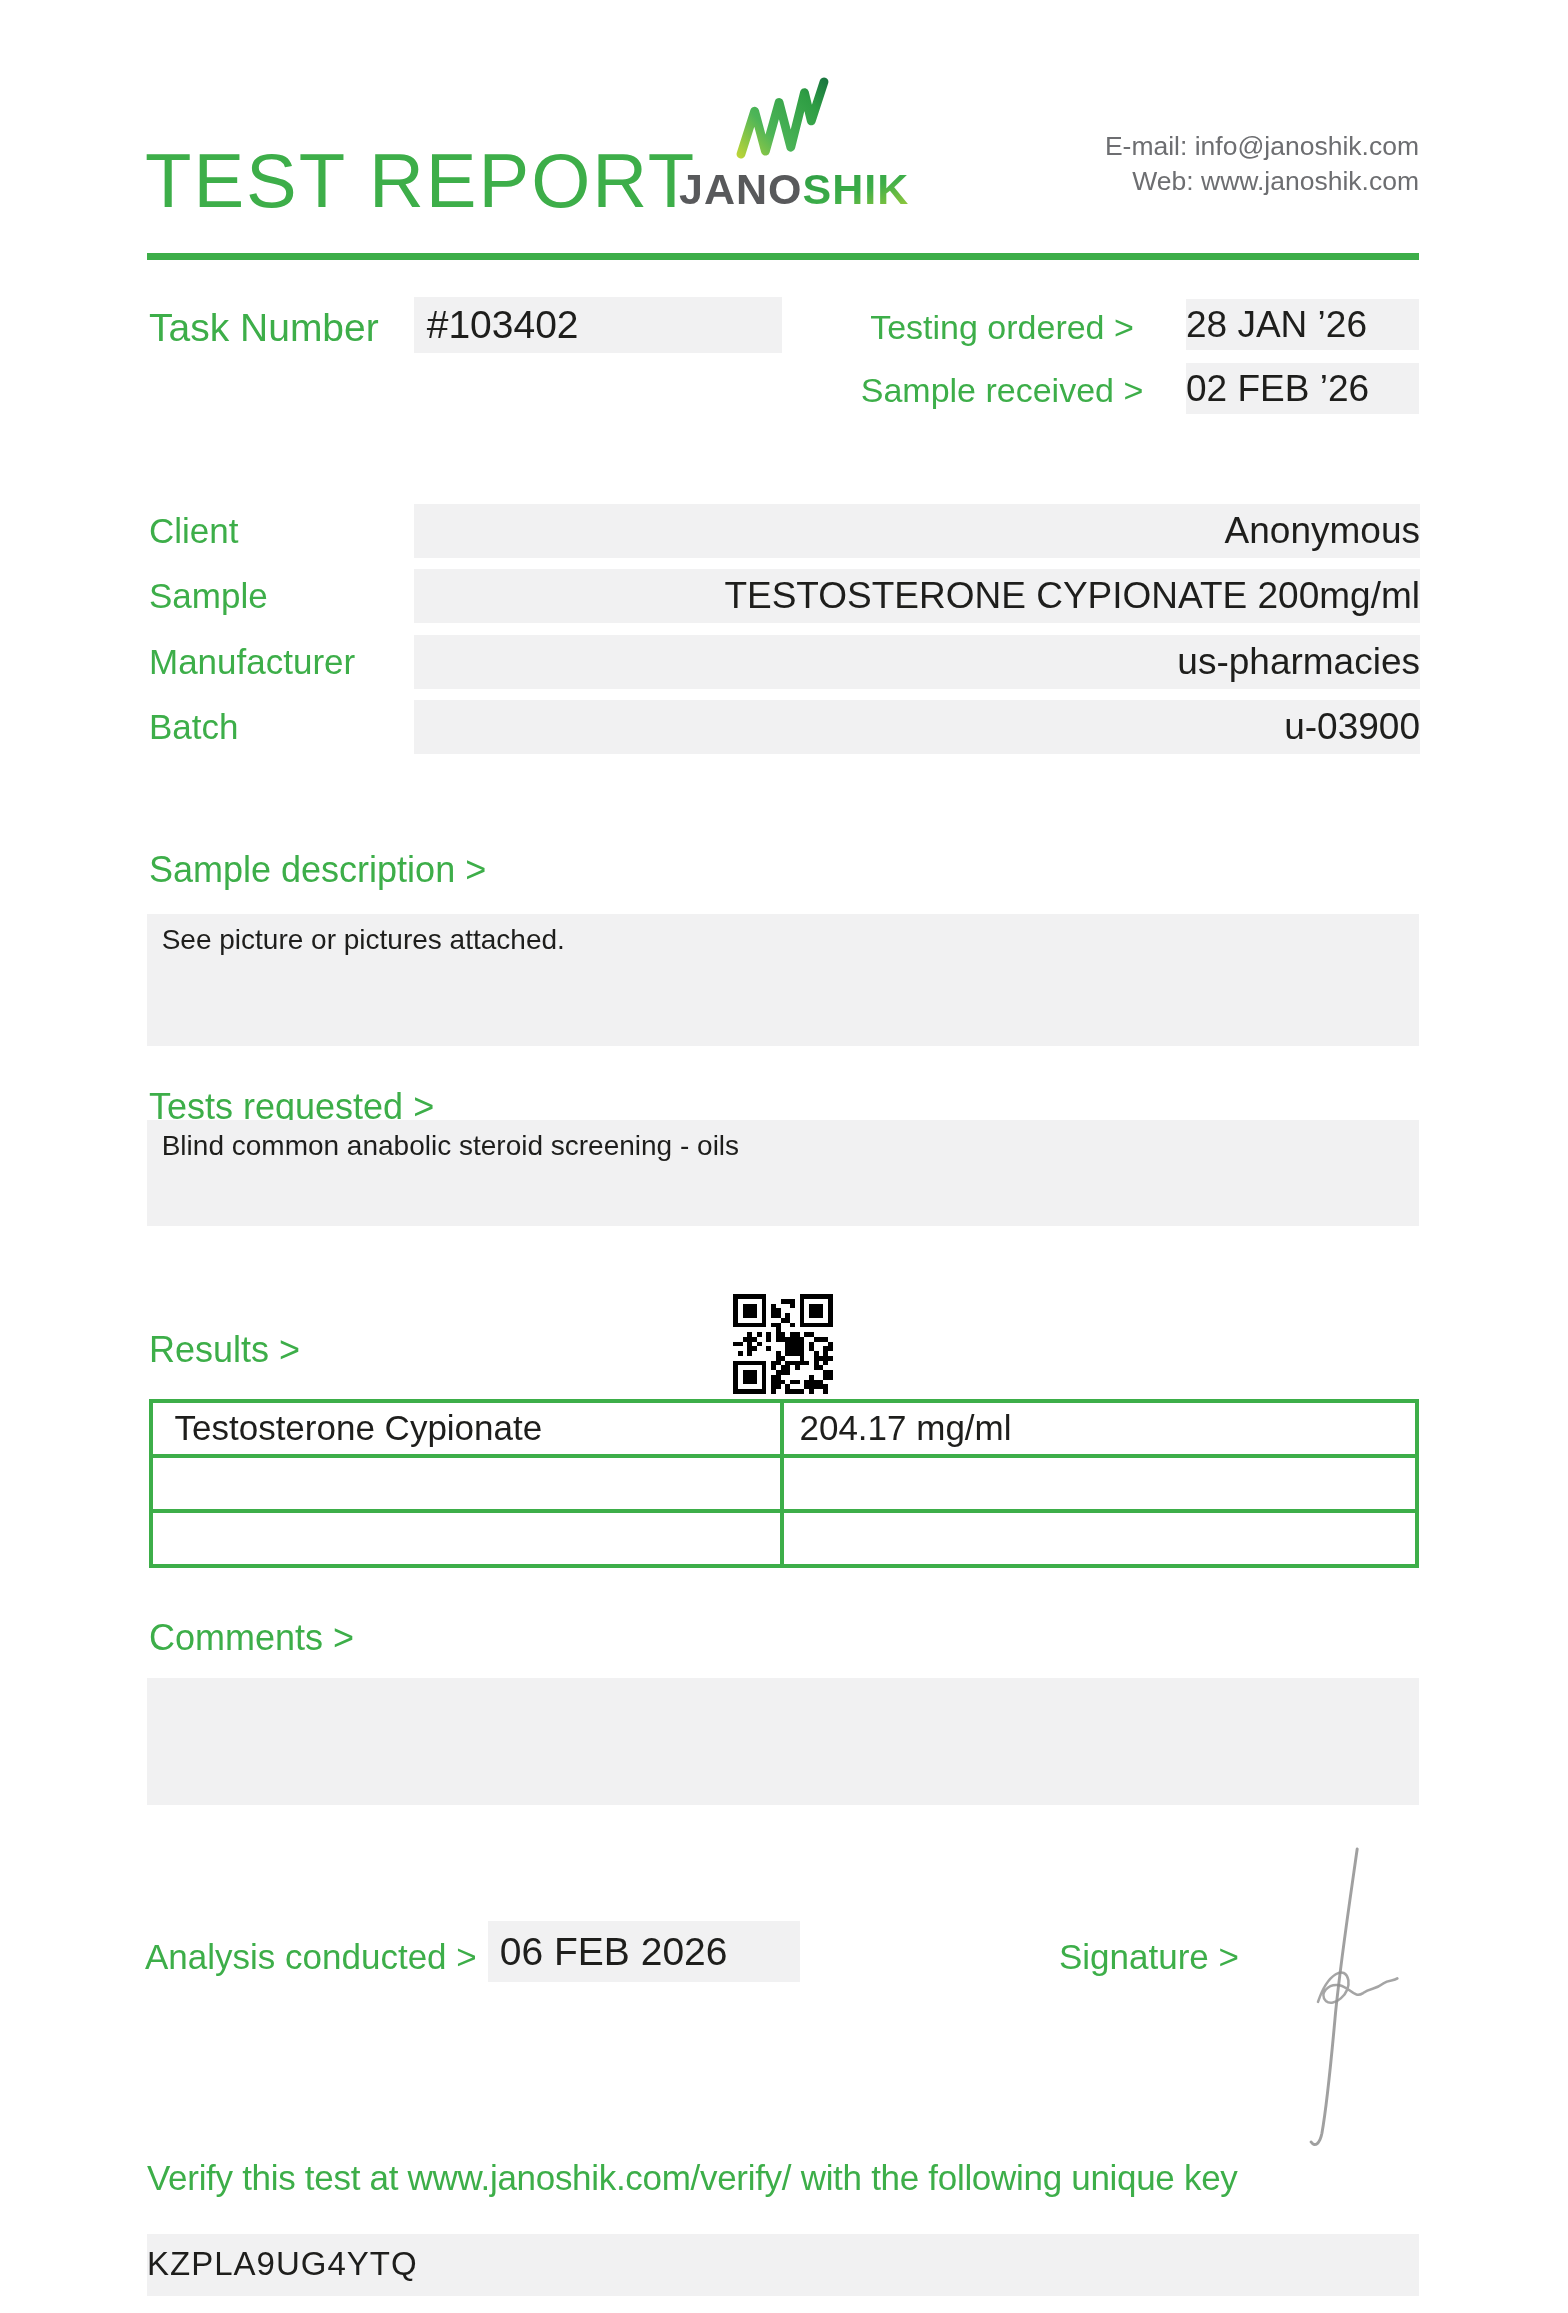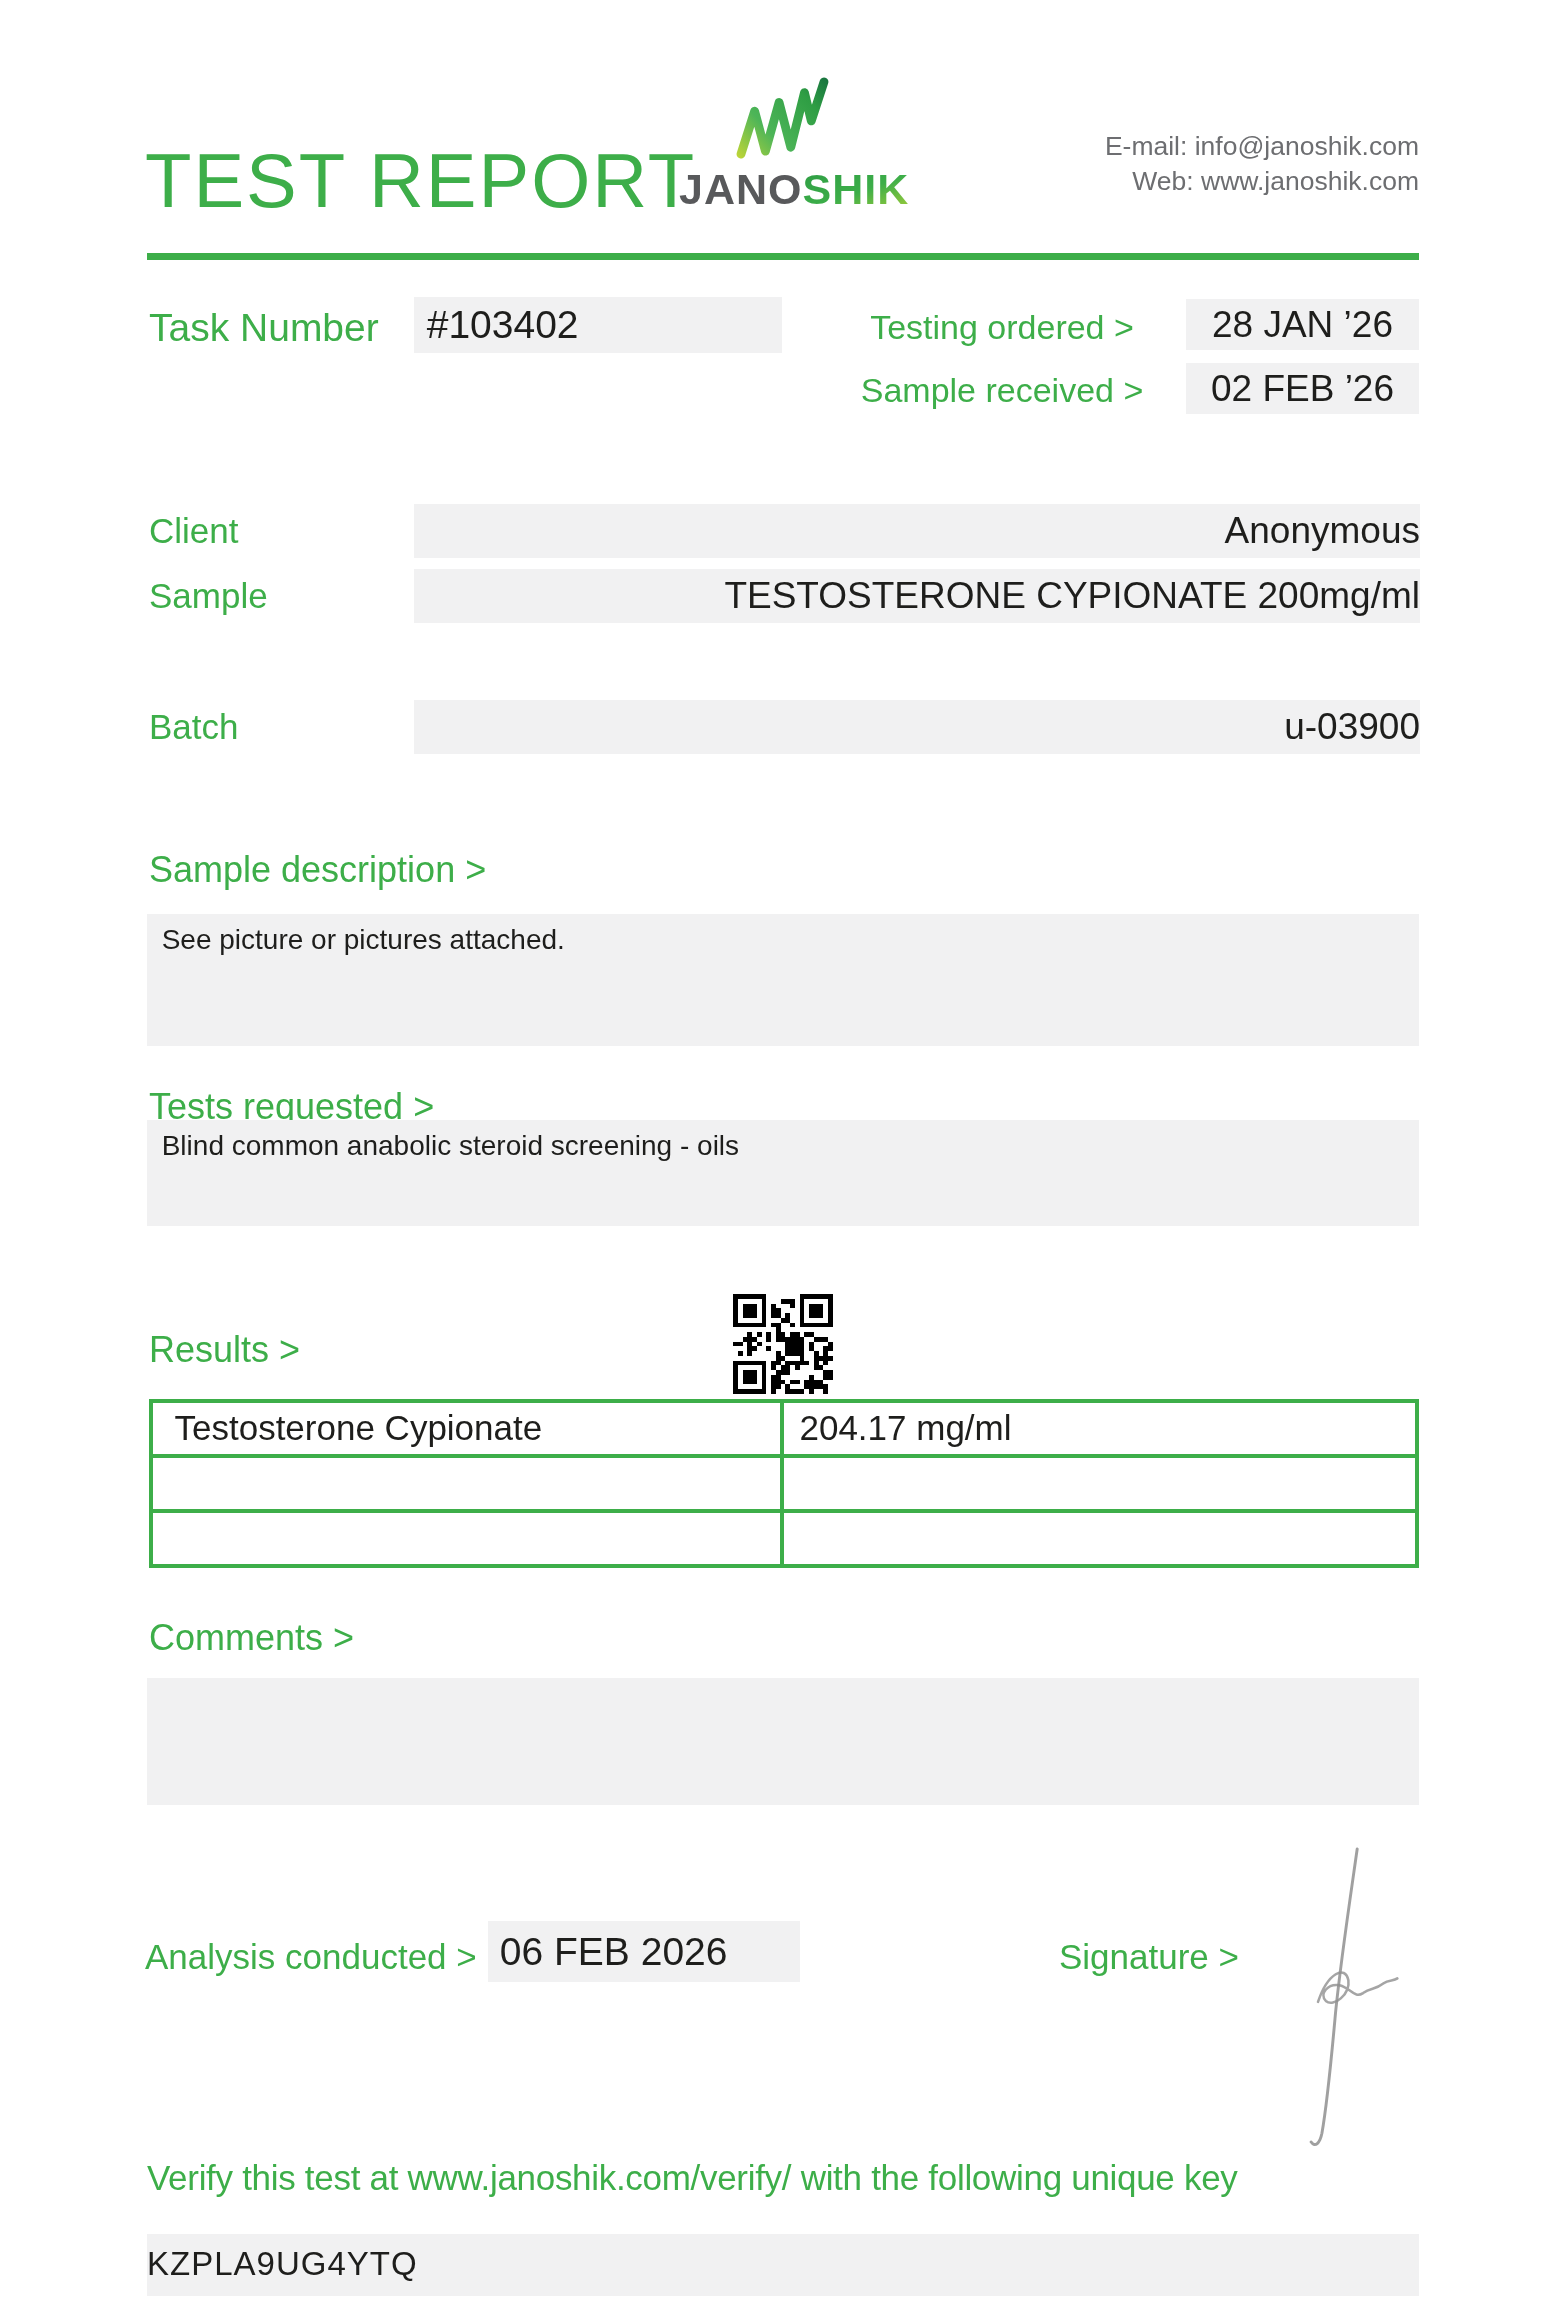--- a/index.html
+++ b/index.html
@@ -20,21 +20,21 @@
   .contact{position:absolute;left:978px;top:129px;width:441px;text-align:right;font-size:26.5px;line-height:35px;color:var(--text-gray);}
   .rule{position:absolute;left:147px;top:253px;width:1272px;height:6.9px;background:var(--green);}
 
   
   .task-label{position:absolute;left:149px;top:306px;font-size:39px;color:var(--green);white-space:nowrap;}
   .task-box{position:absolute;left:414px;top:297px;width:368px;height:56px;background:var(--gray-box);}
   .task-box span{display:block;padding-left:12.7px;font-size:39px;line-height:56px;color:var(--text-dark);white-space:nowrap;}
   .date-label{position:absolute;width:338px;left:833px;text-align:center;font-size:34px;color:var(--green);white-space:nowrap;}
   .date-label.ordered{top:308px;}
   .date-label.received{top:371px;}
-  .date-box{position:absolute;left:1186px;width:233px;height:51px;background:var(--gray-box);text-align:center;font-size:37px;line-height:51px;color:var(--text-dark);white-space:nowrap;}
+  .date-box{position:absolute;left:1186px;width:233px;height:51px;background:var(--gray-box);font-size:37px;line-height:51px;color:var(--text-dark);white-space:nowrap;}
   .date-box.ordered{top:299px;}
   .date-box.received{top:363px;}
 
   
   .info-row{position:absolute;left:149px;width:1270px;height:62px;text-align:right;}
   .info-row .lbl{position:absolute;left:0;top:0;font-size:35px;line-height:54px;color:var(--green);white-space:nowrap;}
   .info-row .val-box{position:absolute;left:265px;top:0;width:1006px;height:54px;background:var(--gray-box);}
   .info-row .val-box span{display:block;padding-left:13.7px;font-size:37px;line-height:54px;color:var(--text-dark);white-space:nowrap;}
 
   
@@ -103,20 +103,26 @@
   <div class="info-row" style="top:504px">
     <div class="lbl">Client</div>
     <div class="val-box">
         <span>Anonymous</span>
       </div>
   </div>
   <div class="info-row" style="top:569px">
     <div class="lbl">Sample</div>
     <div class="val-box">
         <span>TESTOSTERONE CYPIONATE 200mg/ml</span>
+      </div>
+  </div>
+  <div class="info-row" style="top:635px">
+    <div class="lbl">Manufacturer</div>
+    <div class="val-box">
+        <span>us-pharmacies</span>
       </div>
   </div>
   <div class="info-row" style="top:700px">
     <div class="lbl">Batch</div>
     <div class="val-box">
         <span>u-03900</span>
       </div>
   </div>
 
   <div class="sec-heading" style="top:849px">Sample description &gt;</div>

